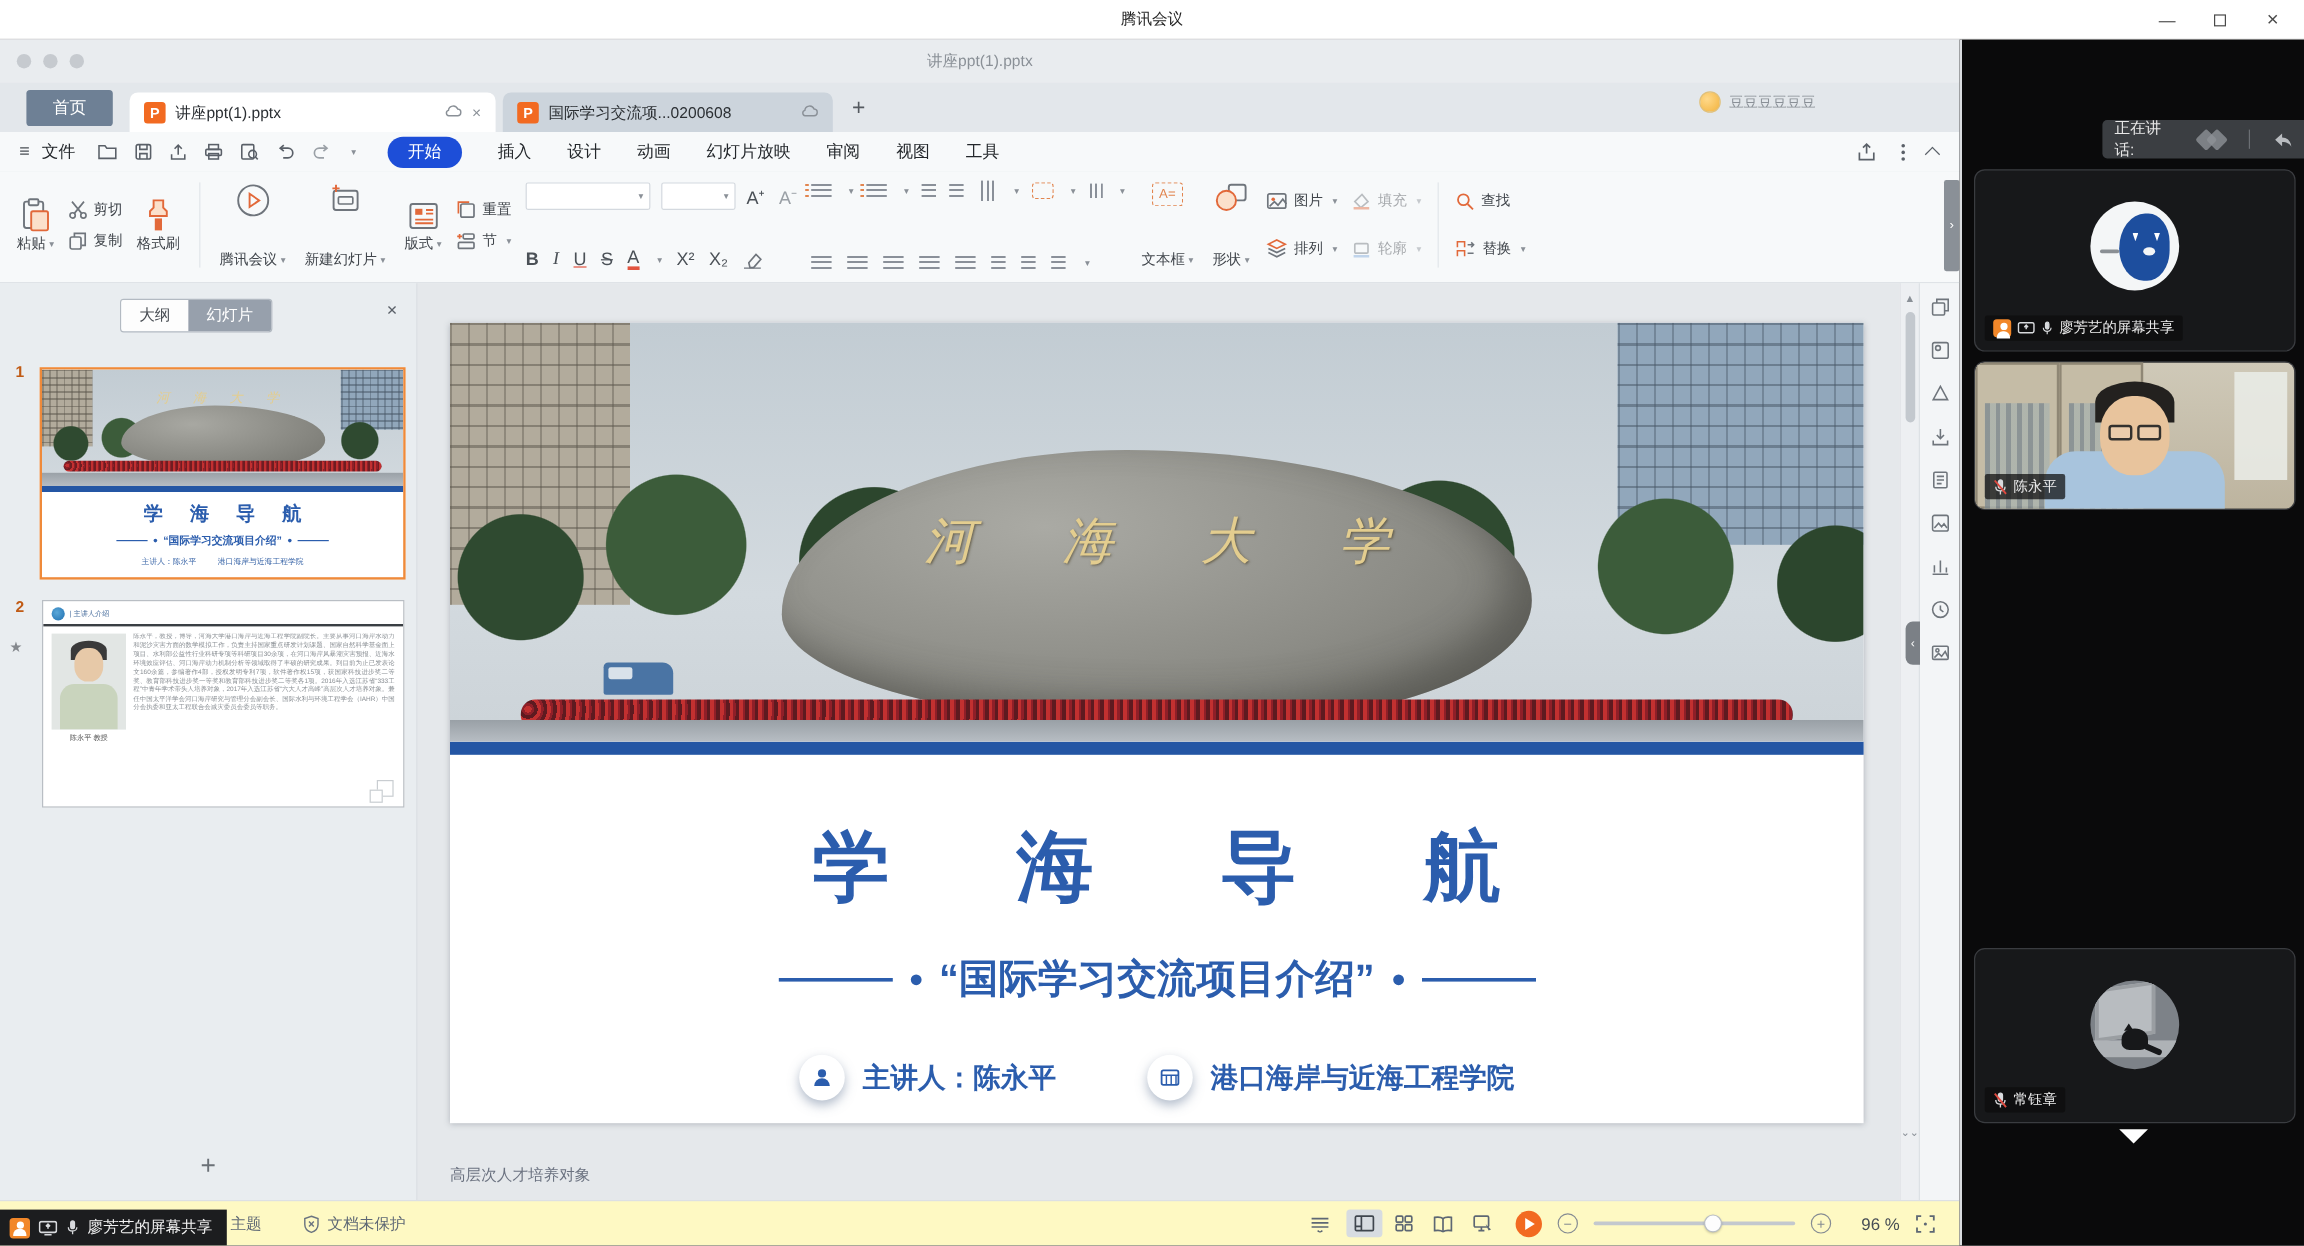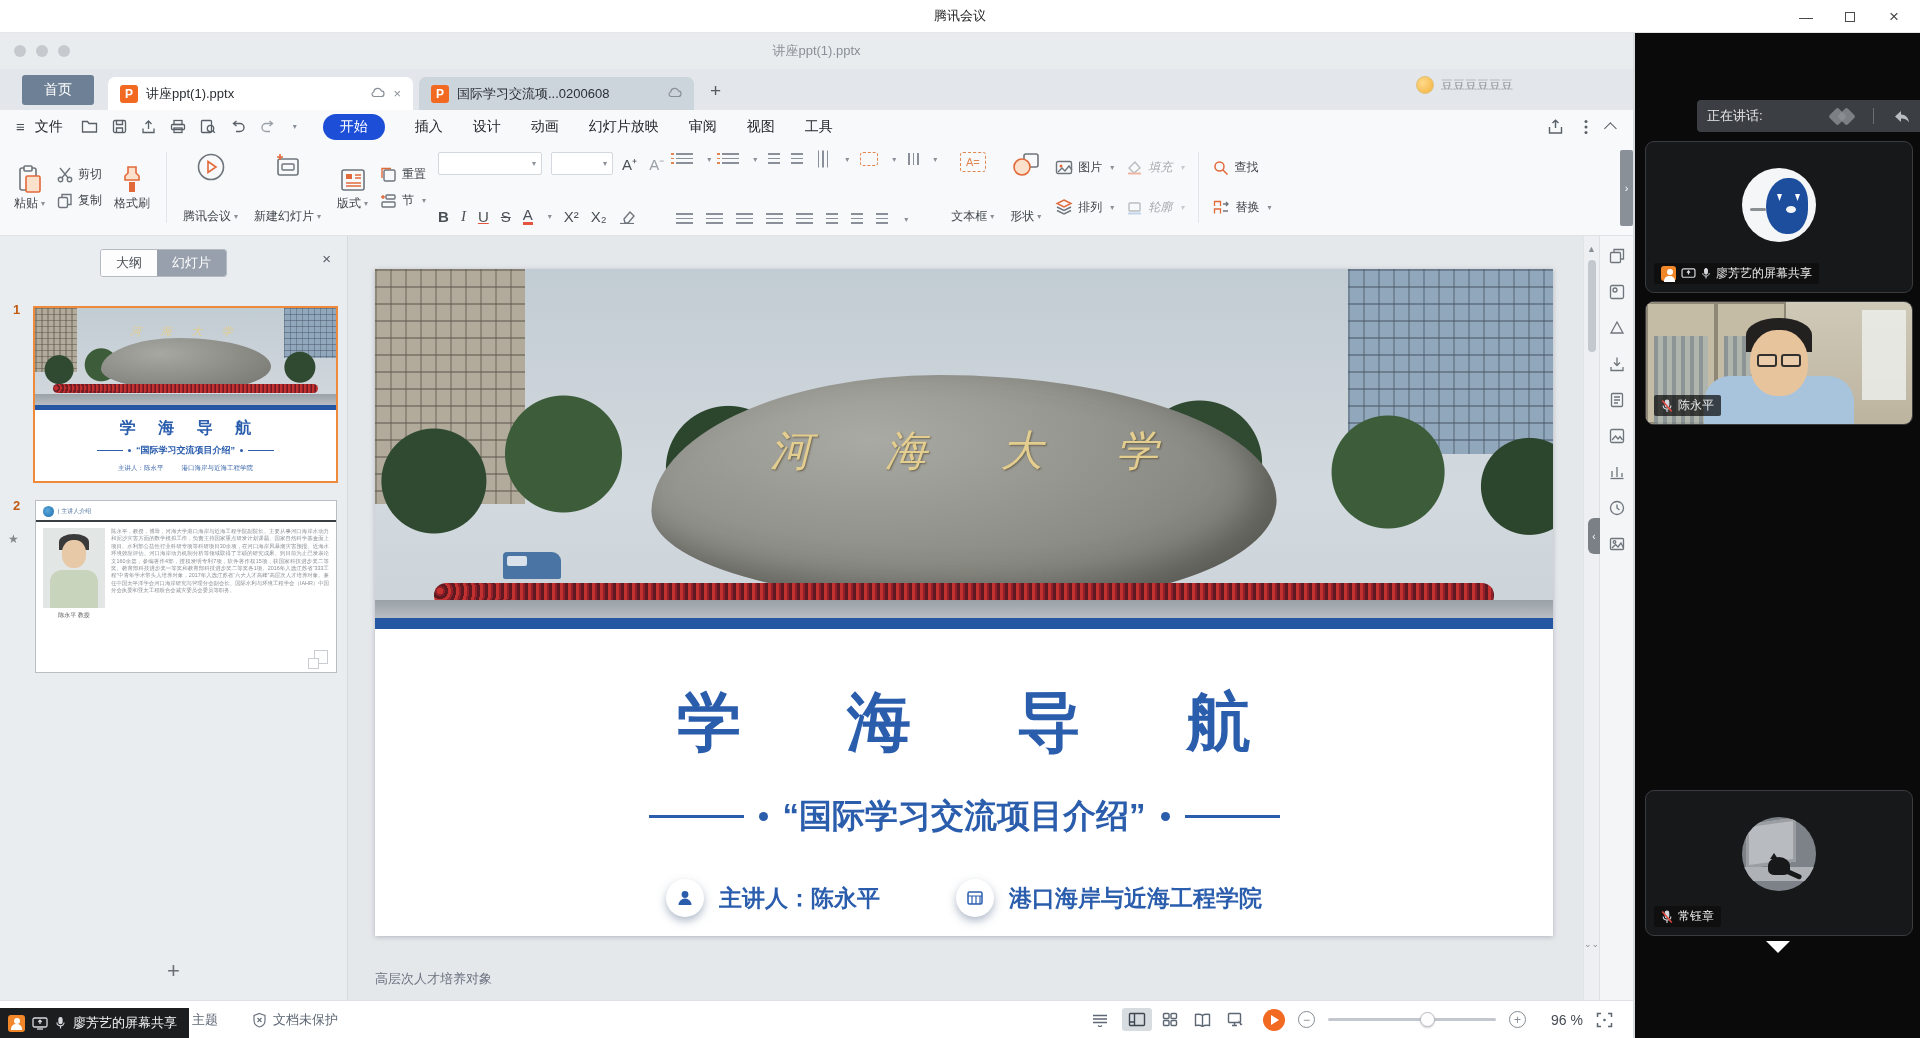--- a/index.html
+++ b/index.html
@@ -66,21 +66,21 @@
 .chB { font-weight:bold; } .chI { font-style:italic; font-family:"Liberation Serif",serif; }
 .chU { text-decoration:underline; text-decoration-color:#e2543f; }
 .chS { text-decoration:line-through; }
 .chA { border-bottom:3px solid #e2543f; line-height:14px; }
 .lic { width:17px; height:12px; background:repeating-linear-gradient(to bottom,#8a9099 0 1.6px,transparent 1.6px 4.6px); }
 .lic.sm { width:12px; }
 .licdot { width:17px; height:12px; background:repeating-linear-gradient(to bottom,#8a9099 0 1.6px,transparent 1.6px 4.6px); position:relative; }
 .licdot::before { content:""; position:absolute; left:-5px; top:0; width:3px; height:12px; background:repeating-linear-gradient(to bottom,#e2854f 0 1.6px,transparent 1.6px 4.6px); }
 .orangebox { color:#e2854f; }
 .txbic { width:26px; height:20px; border:1.6px dashed #e2854f; border-radius:3px; color:#e2854f; font-size:11px; display:flex; align-items:center; justify-content:center; }
-.dis { opacity:.45;font-style:italic; }
+.dis { opacity:.45; }
 .roverflow { position:absolute; right:0; top:7px; bottom:9px; width:13px; background:#8a9097; border-radius:2px; color:#fff; font-size:11px; display:flex; align-items:center; justify-content:center; }
 
 
 .workspace { flex:1; display:flex; min-height:0; }
 .thumbs { width:348px; background:#e9edf0; border-right:1px solid #d7dbdf; position:relative; }
 .seg { display:flex; margin:13px 0 0 100px; border:1px solid #b3bac2; border-radius:3px; overflow:hidden; width:max-content; }
 .seg .sbtn { padding:4px 15px; font-size:13px; }
 .seg .sbtn.off { background:#fdfdfd; color:#4a4f55; }
 .seg .sbtn.on { background:#97a0ac; color:#fff; }
 .panelx { position:absolute; right:16px; top:14px; font-size:15px; color:#5a6068; }
@@ -158,21 +158,21 @@
 
 .vscroll { width:16px; background:#edeff2; border-left:1px solid #e0e3e7; position:relative; display:flex; flex-direction:column; align-items:center; }
 .vs-up { margin-top:8px; font-size:9px; color:#8a9097; }
 .vs-thumb { margin-top:6px; width:8px; height:92px; border-radius:4px; background:#c3c8ce; }
 .vs-bot { position:absolute; bottom:52px; font-size:9px; color:#8a9097; line-height:8px; text-align:center; }
 .rstrip { width:34px; background:#f3f5f7; border-left:1px solid #dde1e5; position:relative; display:flex; flex-direction:column; align-items:center; gap:20px; padding-top:12px; }
 .rstrip svg { display:block; }
 .rnotch { position:absolute; left:-12px; top:282px; width:12px; height:36px; background:#7b8086; border-radius:6px 0 0 6px; color:#fff; font-size:10px; display:flex; align-items:center; justify-content:center; }
 
 
-.statusbar { height:38px; background:#ffffff; border-top:1px solid #dde0e4; display:flex; align-items:center; padding:0 20px; font-size:13px; color:#5d6774; position:relative; }
+.statusbar { height:38px; background:#fef9c3; border-top:1px solid #dde0e4; display:flex; align-items:center; padding:0 20px; font-size:13px; color:#5d6774; position:relative; }
 .st-theme { margin-left:172px; }
 .st-prot { display:flex; align-items:center; gap:6px; margin-left:34px; }
 .st-right { margin-left:auto; display:flex; align-items:center; gap:13px; }
 .viewbox { display:flex; align-items:center; gap:4px; }
 .vb { padding:4px 6px; border-radius:3px; display:flex; }
 .vb.on { background:#d7dce1; }
 .playbtn { width:22px; height:22px; border-radius:50%; background:#f26a21; position:relative; }
 .playbtn::before { content:""; position:absolute; left:8px; top:6px; border-left:8px solid #fff; border-top:5px solid transparent; border-bottom:5px solid transparent; }
 .zc { width:17px; height:17px; border:1.4px solid #868c93; border-radius:50%; color:#868c93; font-size:12px; display:flex; align-items:center; justify-content:center; line-height:0; }
 .ztrack { width:168px; height:3px; background:#c3c8ce; border-radius:2px; position:relative; }
@@ -180,21 +180,21 @@
 .zoomval { font-size:14px; color:#3f4synth550; color:#454c54; min-width:44px; text-align:right; }
 
 
 .sharebadge { position:absolute; left:0; bottom:0; height:30px; background:#1c1d1f; display:flex; align-items:center; gap:7px; padding:0 12px 0 8px; z-index:5; }
 .sb-person { width:17px; height:17px; background:#f28729; border-radius:3px; position:relative; }
 .sb-person::before { content:""; position:absolute; left:5.5px; top:3px; width:6px; height:6px; border-radius:50%; background:#fff; }
 .sb-person::after { content:""; position:absolute; left:3px; top:9.5px; width:11px; height:6px; border-radius:5px 5px 0 0; background:#fff; }
 .sb-text { color:#f2f2f2; font-size:13px; }
 
 
-.speaking { position:absolute; top:67px; right:0; width:223px; height:32px; background:rgba(62,65,70,.95); border-radius:4px 0 0 4px; display:flex; align-items:center; padding:0 10px; gap:16px; color:#e8e8e8; font-size:13px; }
+.speaking { position:absolute; top:67px; right:0; width:168px; height:32px; background:rgba(62,65,70,.95); border-radius:4px 0 0 4px; display:flex; align-items:center; padding:0 10px; gap:16px; color:#e8e8e8; font-size:13px; }
 .spk-shapes { margin-left:auto; display:flex; gap:2px; }
 .spk-shapes i { width:13px; height:13px; background:#8d9196; transform:rotate(45deg); border-radius:2px; opacity:.8; }
 .spk-div { width:1px; height:16px; background:#6b6f74; margin:0 4px; }
 .tile { position:absolute; left:10px; width:268px; background:#17181a; border:1px solid #3a3c40; border-radius:9px; overflow:hidden; }
 .t-1 { top:108px; height:152px; } .t-2 { top:268px; height:124px; }
 .t-3 { top:436px; height:148px; } .t-4 { top:592px; height:151px; }
 .t-5 { top:757px; height:146px; }
 .av { position:absolute; left:50%; top:26px; transform:translateX(-50%); width:74px; height:74px; border-radius:50%; overflow:hidden; }
 .a1 { background:#f4f6f7; }
 .a1 .blob { position:absolute; right:8px; top:10px; width:42px; height:56px; background:#1d4e9e; border-radius:55% 45% 48% 52%; }

